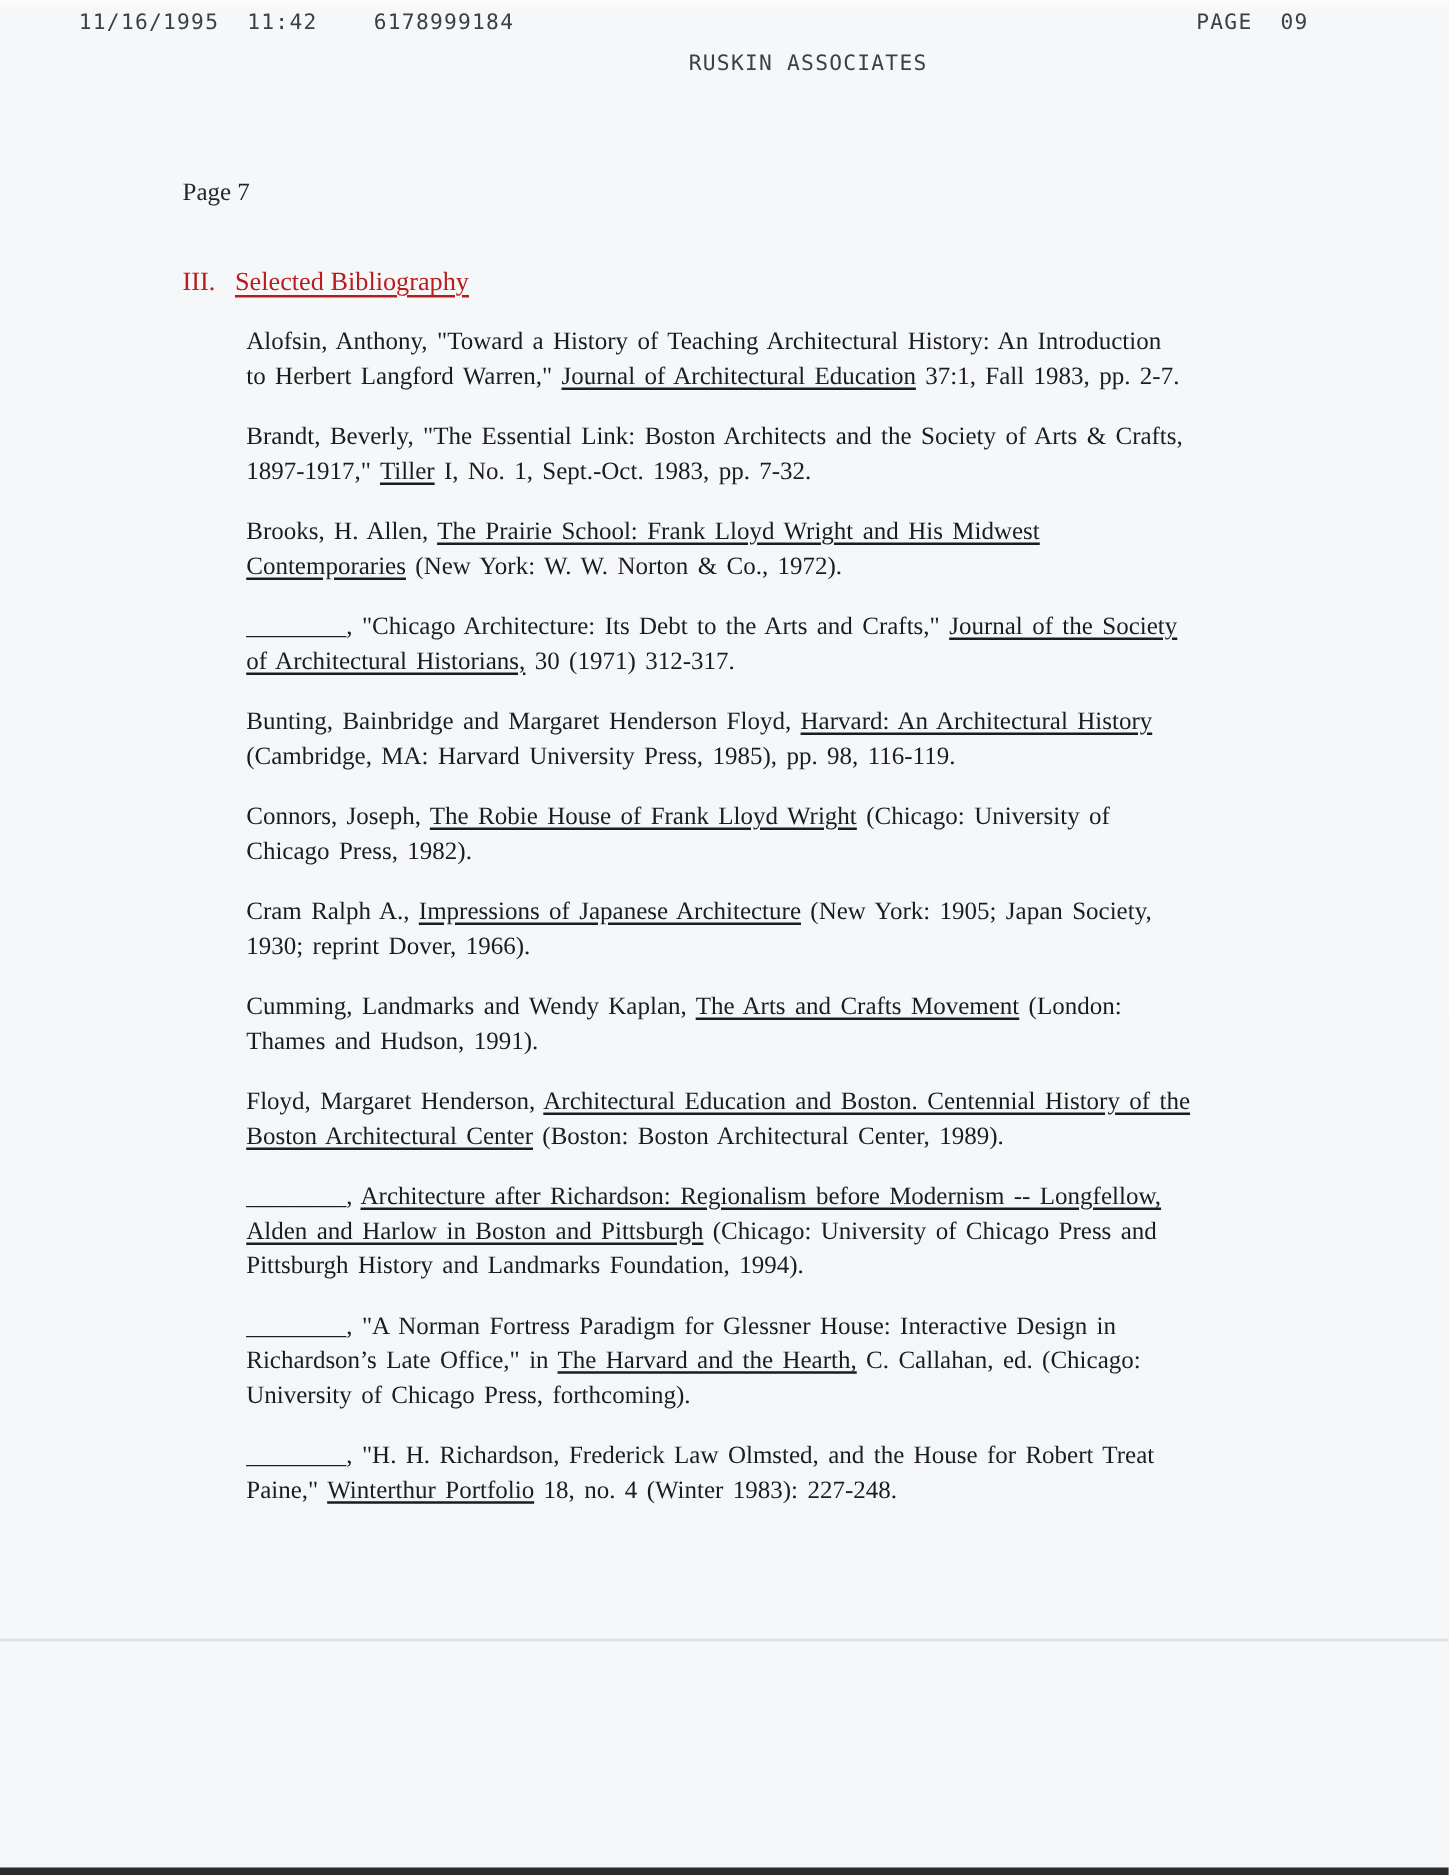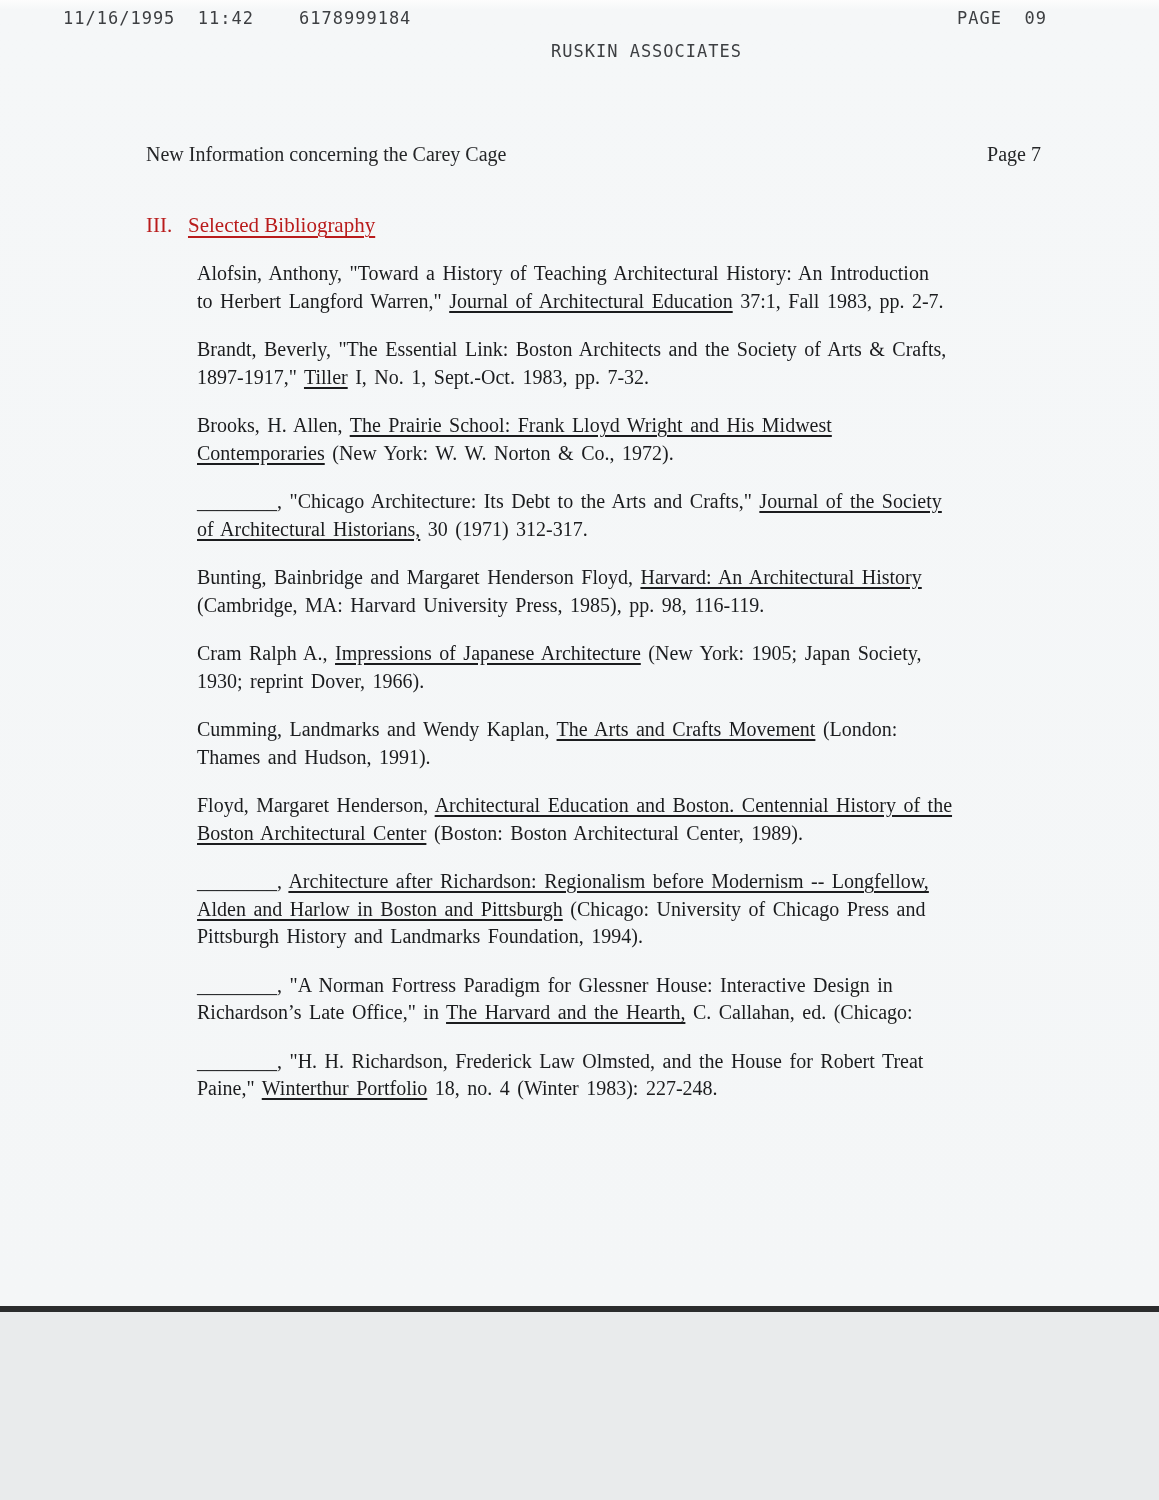--- a/index.html
+++ b/index.html
@@ -3,21 +3,21 @@
 <meta charset="utf-8">
 <style>
   html, body { margin: 0; padding: 0; }
   body {
     width: 1159px; height: 1500px;
     font-family: "Liberation Serif", serif;
     background: #e9ebec;
   }
   .page {
     position: relative;
-    width: 1159px; height: 1312px;
+    width: 1159px; height: 1500px;
     background: #f5f7f8;
     overflow: hidden;
   }
   
   .page::before {
     content: "";
     position: absolute; inset: 0;
     background:
       linear-gradient(180deg, #fdfdfd 0px, #f5f7f8 10px, #f4f6f7 100%);
     pointer-events: none;
@@ -71,40 +71,40 @@
 <div class="page">
 
   <div class="fax-header">
     <span class="fax-datetime">11/16/1995  11:42</span>
     <span class="fax-number">6178999184</span>
     <span class="fax-sender">RUSKIN ASSOCIATES</span>
     <span class="fax-page">PAGE  09</span>
   </div>
 
   <div class="doc-header">
-    <span>New Information concerning the Carey Cage</span>
     <span>Page 7</span>
   </div>
 
   <div class="section-heading">
     <span>III.</span>
     <span>&nbsp;</span>
     <span class="u">Selected Bibliography</span>
   </div>
 
   <div class="entries">
       <p class="entry"><span>Alofsin, Anthony, "Toward a History of Teaching Architectural History: An Introduction</span><br><span>to Herbert Langford Warren," </span><span class="u">Journal of Architectural Education</span><span> 37:1, Fall 1983, pp. 2-7.</span></p>
       <p class="entry"><span>Brandt, Beverly, "The Essential Link: Boston Architects and the Society of Arts &amp; Crafts,</span><br><span>1897-1917," </span><span class="u">Tiller</span><span> I, No. 1, Sept.-Oct. 1983, pp. 7-32.</span></p>
       <p class="entry"><span>Brooks, H. Allen, </span><span class="u">The Prairie School: Frank Lloyd Wright and His Midwest</span><br><span class="u">Contemporaries</span><span> (New York: W. W. Norton &amp; Co., 1972).</span></p>
       <p class="entry"><span>________, "Chicago Architecture: Its Debt to the Arts and Crafts," </span><span class="u">Journal of the Society</span><br><span class="u">of Architectural Historians,</span><span> 30 (1971) 312-317.</span></p>
       <p class="entry"><span>Bunting, Bainbridge and Margaret Henderson Floyd, </span><span class="u">Harvard: An Architectural History</span><br><span>(Cambridge, MA: Harvard University Press, 1985), pp. 98, 116-119.</span></p>
+      <p class="entry"><span>Connors, Joseph, </span><span class="u">The Robie House of Frank Lloyd Wright</span><span> (Chicago: University of</span><br><span>Chicago Press, 1982).</span></p>
       <p class="entry"><span>Cram Ralph A., </span><span class="u">Impressions of Japanese Architecture</span><span> (New York: 1905; Japan Society,</span><br><span>1930; reprint Dover, 1966).</span></p>
       <p class="entry"><span>Cumming, Landmarks and Wendy Kaplan, </span><span class="u">The Arts and Crafts Movement</span><span> (London:</span><br><span>Thames and Hudson, 1991).</span></p>
       <p class="entry"><span>Floyd, Margaret Henderson, </span><span class="u">Architectural Education and Boston. Centennial History of the</span><br><span class="u">Boston Architectural Center</span><span> (Boston: Boston Architectural Center, 1989).</span></p>
       <p class="entry"><span>________, </span><span class="u">Architecture after Richardson: Regionalism before Modernism -- Longfellow,</span><br><span class="u">Alden and Harlow in Boston and Pittsburgh</span><span> (Chicago: University of Chicago Press and</span><br><span>Pittsburgh History and Landmarks Foundation, 1994).</span></p>
-      <p class="entry"><span>________, "A Norman Fortress Paradigm for Glessner House: Interactive Design in</span><br><span>Richardson’s Late Office," in </span><span class="u">The Harvard and the Hearth,</span><span> C. Callahan, ed. (Chicago:</span><br></p>
+      <p class="entry"><span>________, "A Norman Fortress Paradigm for Glessner House: Interactive Design in</span><br><span>Richardson’s Late Office," in </span><span class="u">The Harvard and the Hearth,</span><span> C. Callahan, ed. (Chicago:</span><br><span>University of Chicago Press, forthcoming).</span></p>
       <p class="entry"><span>________, "H. H. Richardson, Frederick Law Olmsted, and the House for Robert Treat</span><br><span>Paine," </span><span class="u">Winterthur Portfolio</span><span> 18, no. 4 (Winter 1983): 227-248.</span></p>
     </div>
 
   <div class="scan-line-faint"></div>
   <div class="scan-edge-bottom"></div>
 
 </div>
 
 </body></html>

